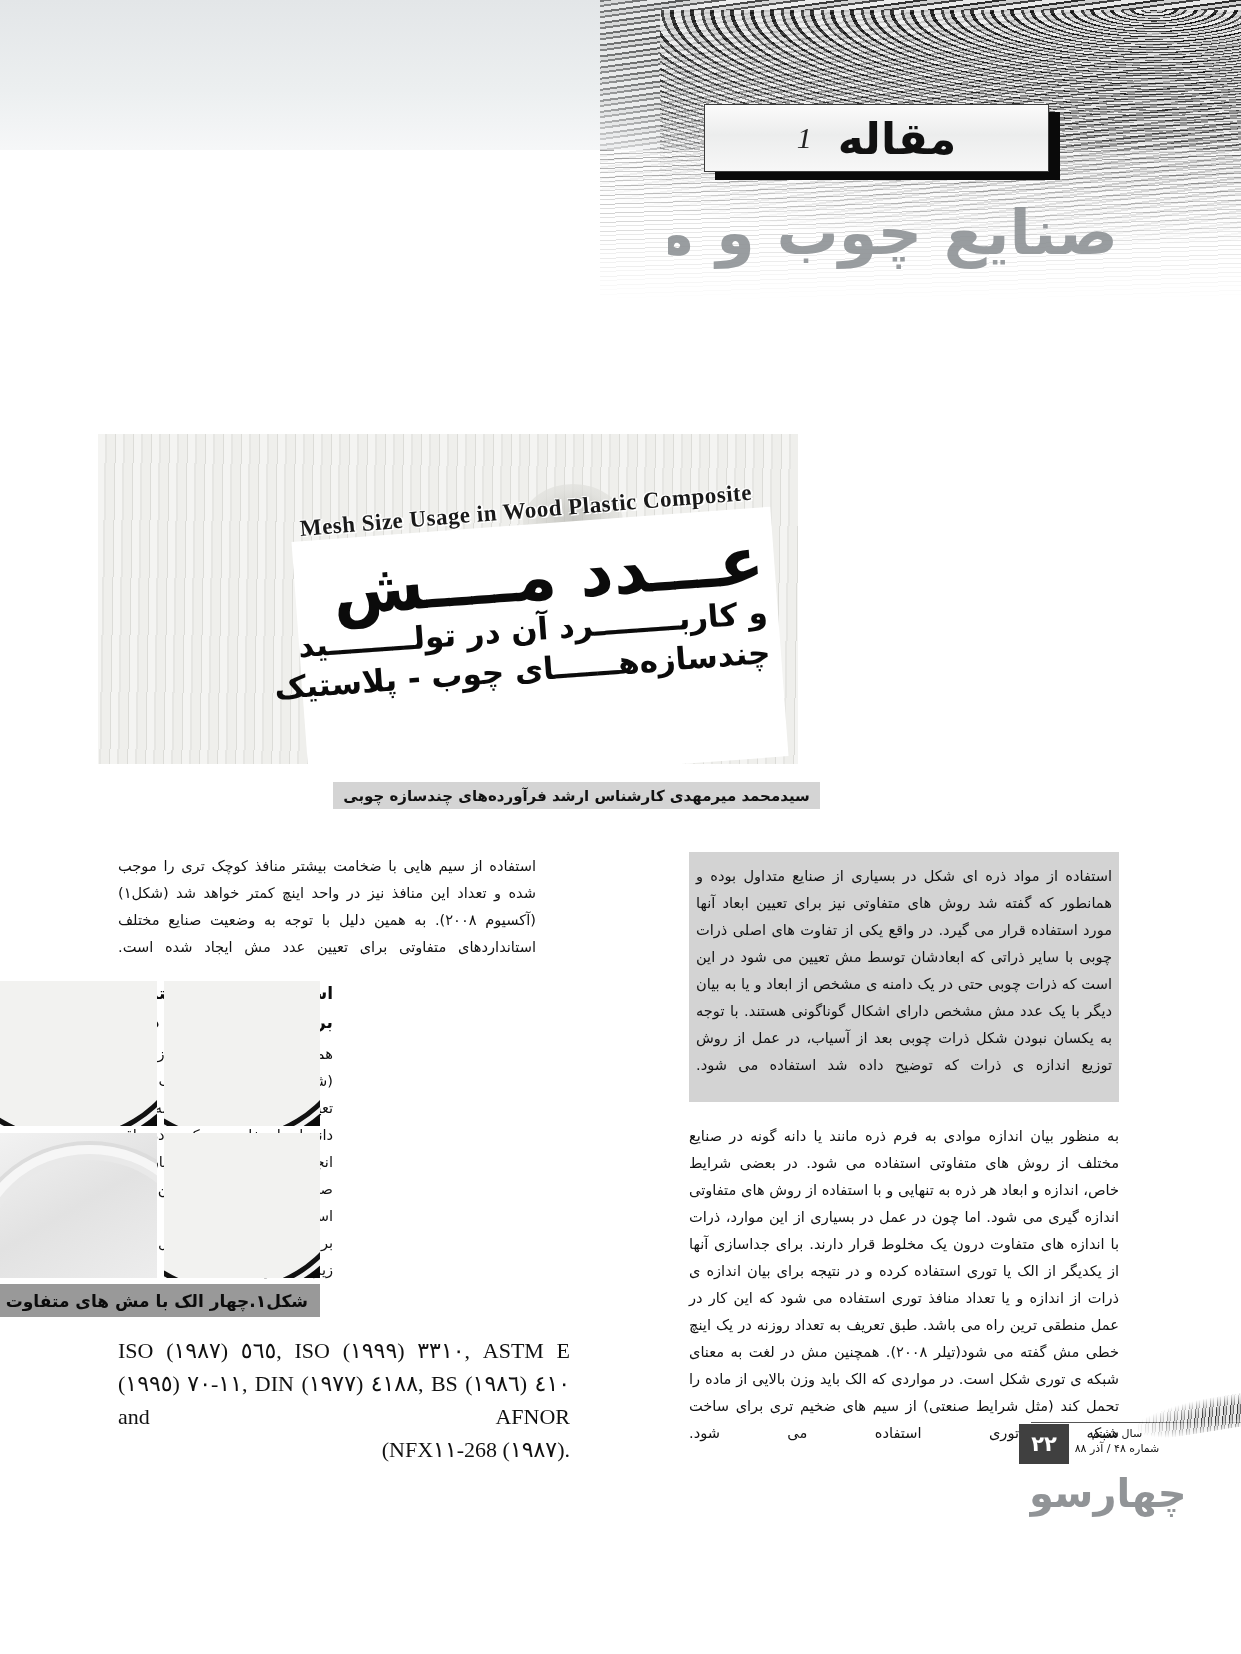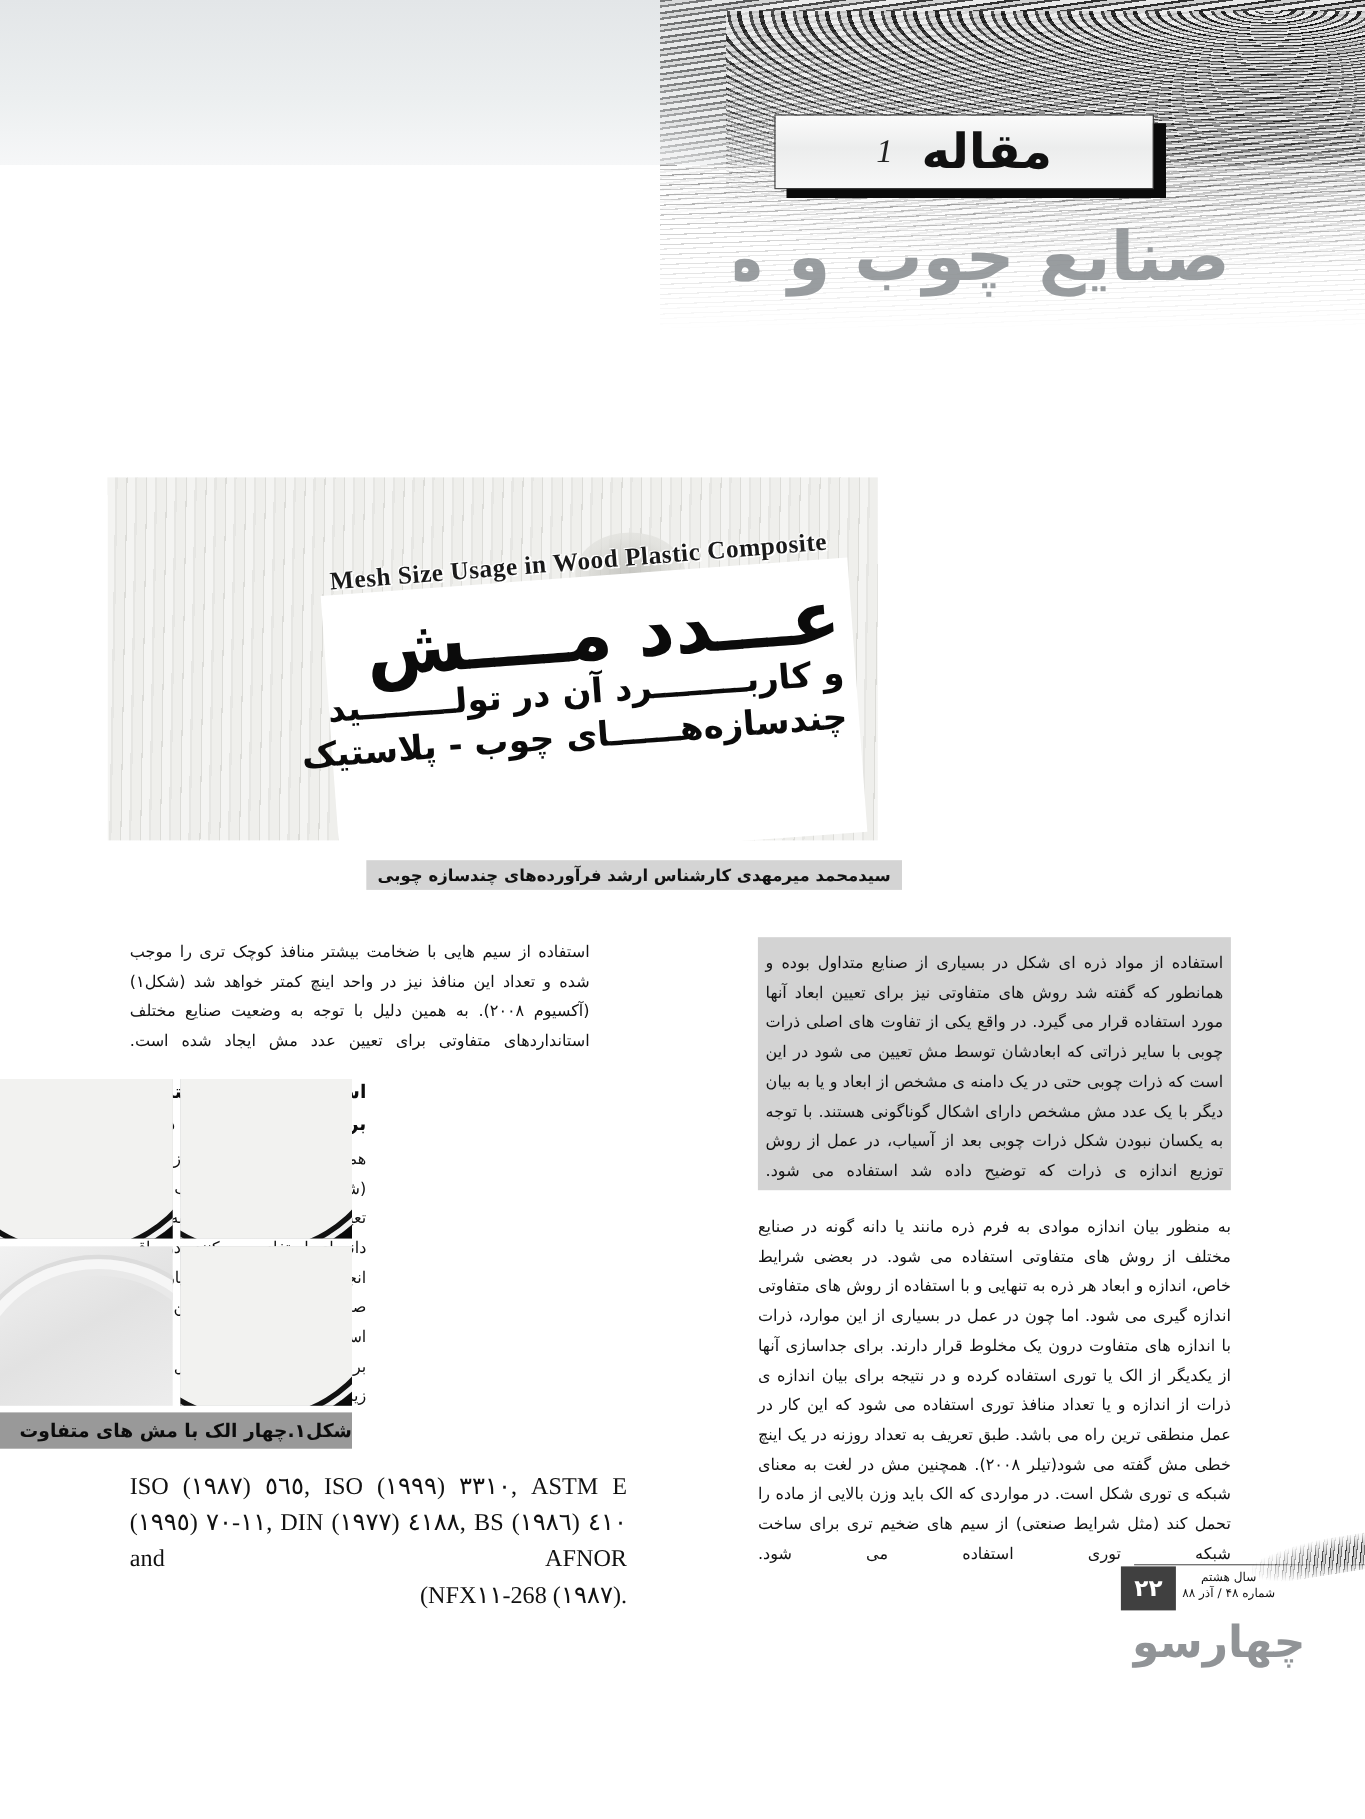--- a/index.html
+++ b/index.html
@@ -263,21 +263,21 @@
     line-height: 27px;
     color: #111;
     text-align: justify;
     text-align-last: justify;
     margin-bottom: 19px;
   }
   .para.last { text-align-last: right; }
 
   .para-shaded {
     background: #d3d3d3;
-    padding: 10px 7px 4px 7px;
+    padding: 10px 7px 24px 7px;
     margin-bottom: 20px;
   }
 
   .sec-head {
     font-family: "DejaVu Sans", sans-serif;
     font-size: 17px;
     font-weight: bold;
     color: #0d0d0d;
     line-height: 29px;
     text-align: justify;
@@ -355,20 +355,21 @@
     box-shadow: 0 0 0 4px #dcdcdc, inset 0 0 0 6px #e9e9e9;
   }
 
   .fig-caption {
     width: 320px;
     height: 33px;
     background: #999999;
     display: flex;
     align-items: center;
     justify-content: flex-start;
+    padding-right: 12px;
     margin-top: 6px;
     font-family: "DejaVu Sans", sans-serif;
     font-size: 17px;
     font-weight: bold;
     color: #0c0c0c;
     direction: rtl;
     white-space: nowrap;
   }
 
   

